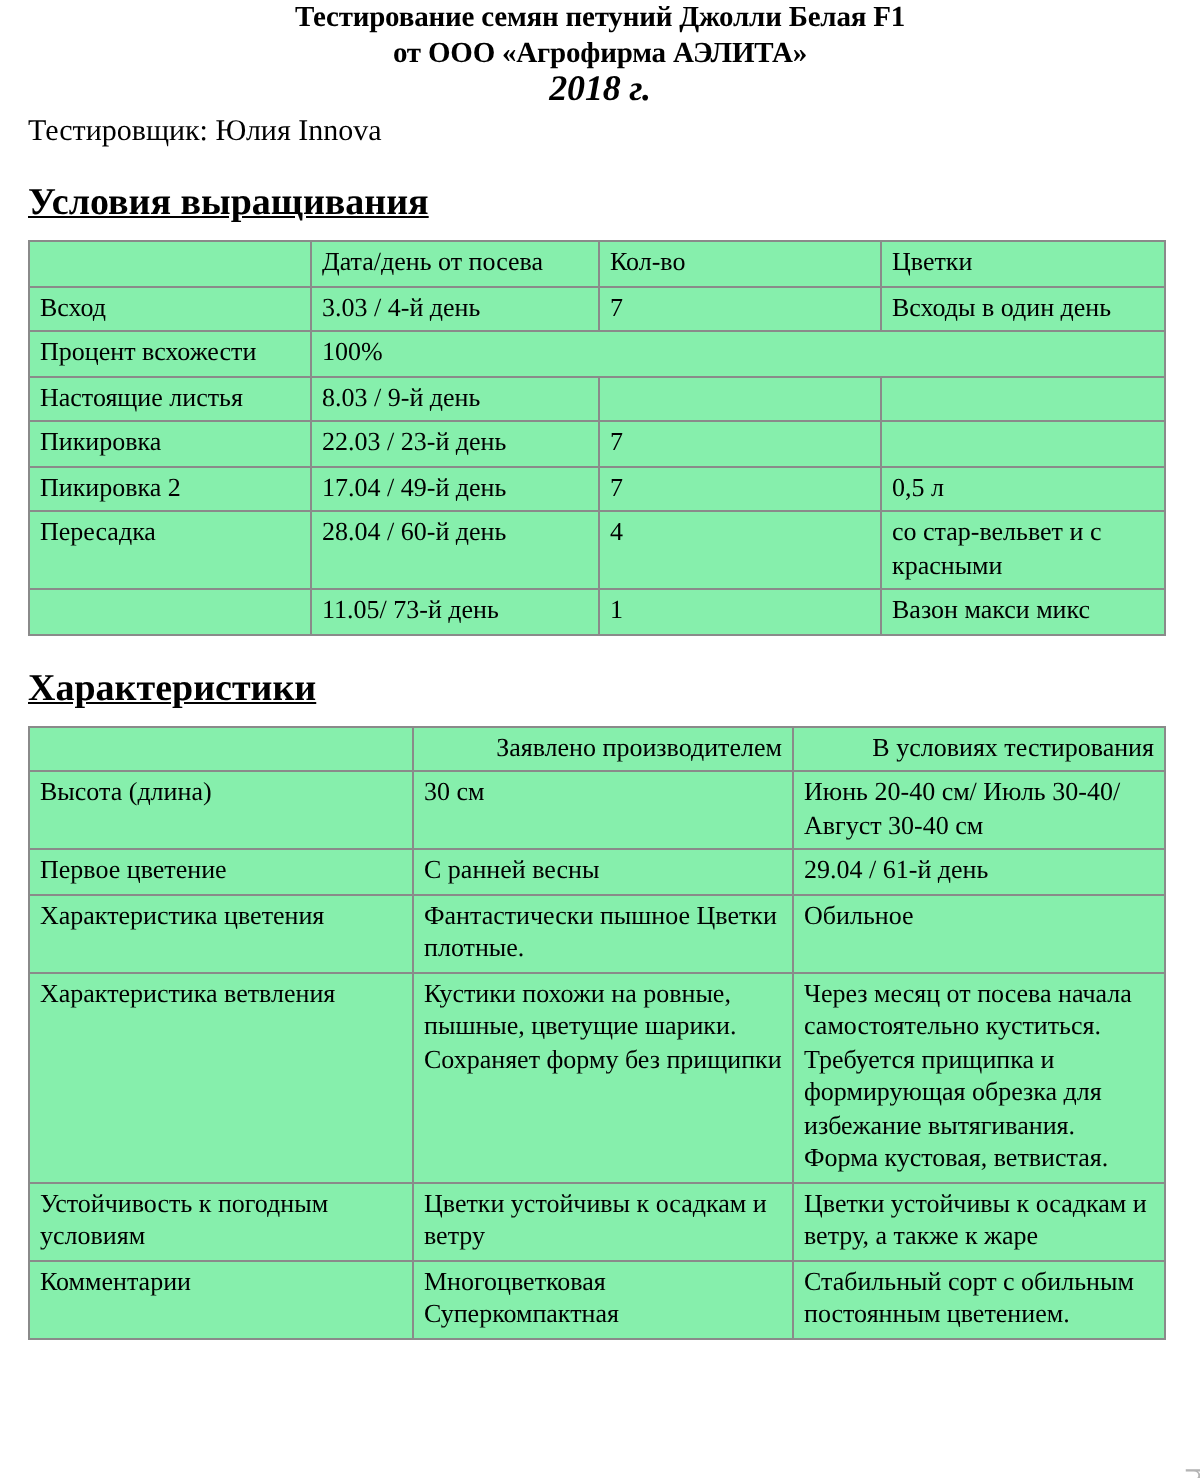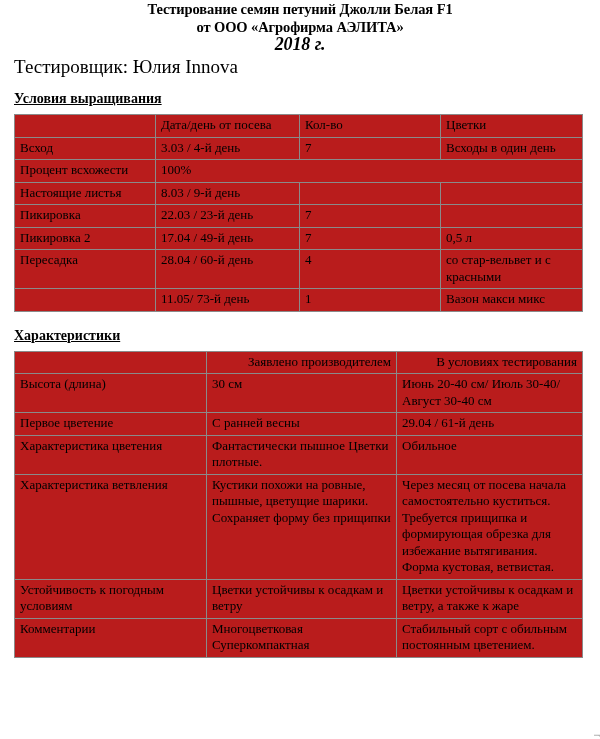--- a/index.html
+++ b/index.html
@@ -36,43 +36,43 @@
   .doc-title .line2 { display: block; }
   .doc-year {
     display: block;
     font-size: 18px;
     line-height: 17px;
     font-weight: bold;
     font-style: italic;
   }
 
   .tester-line {
-    font-size: 19px;
+    font-size: 15px;
     line-height: 17px;
     padding-left: 14px;
     padding-top: 5px;
   }
 
   .section-heading {
-    font-size: 14px;
+    font-size: 19px;
     font-weight: bold;
     text-decoration: underline;
     padding-left: 14px;
     margin-top: 16px;
     margin-bottom: 7px;
     display: block;
     width: fit-content;
   }
 
   
   table.doc-table {
     border-collapse: collapse;
     margin-left: 14px;
     table-layout: fixed;
-    background: #b91c1c;
+    background: #86efac;
   }
   table.doc-table td,
   table.doc-table th {
     border: 1px solid #8a8a8a;
     vertical-align: top;
     padding: 2px 5px 3px 5px;
     font-size: 13px;
     line-height: 16.5px;
     font-weight: normal;
     text-align: left;

